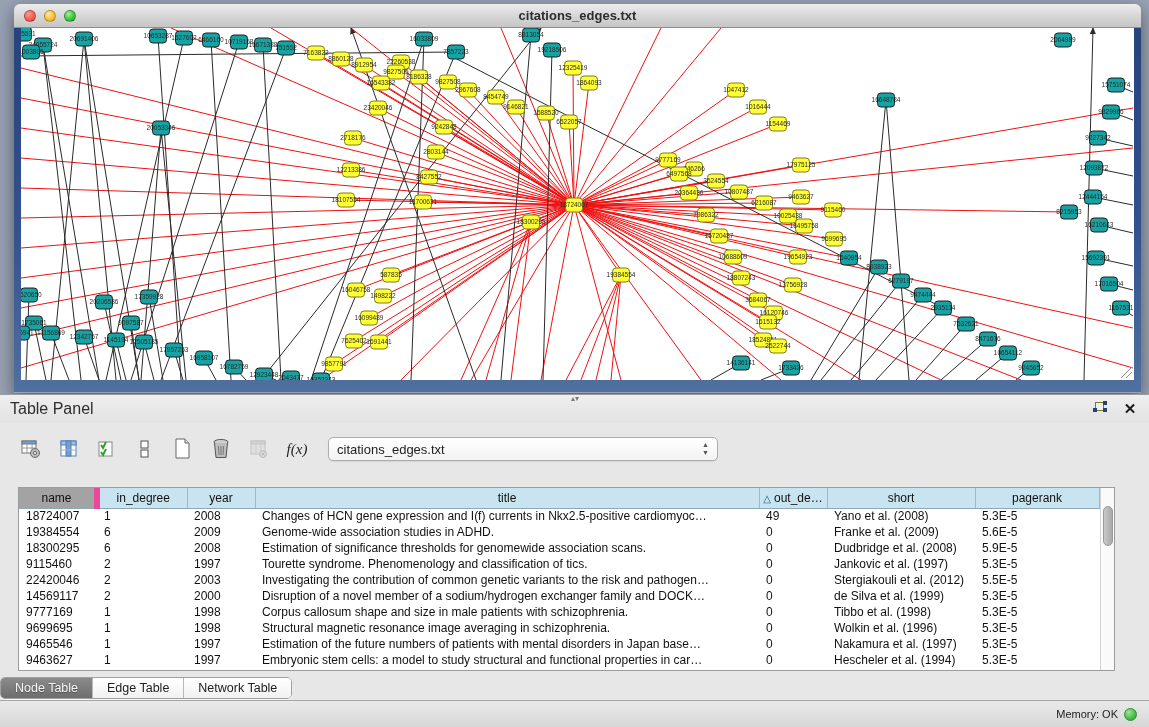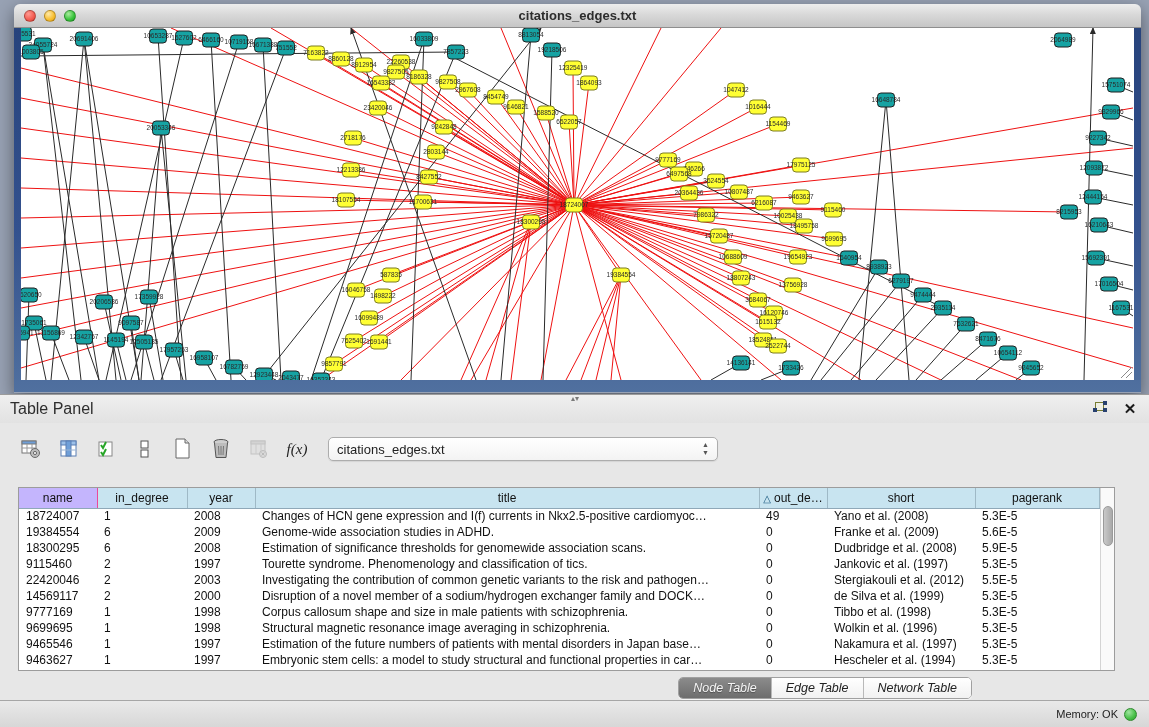--- a/index.html
+++ b/index.html
@@ -48,30 +48,30 @@
     border:1px solid #adadad; border-radius:5px; display:flex; align-items:center; padding:0 8px;
     font-size:13px; color:#222; position:relative; box-shadow:0 1px 1px rgba(0,0,0,.08); }
   #table-select .arrows { position:absolute; right:8px; top:3px; font-size:7px; color:#555; line-height:8px; text-align:center; }
 
   #table-area { position:absolute; left:18px; top:92px; width:1097px; height:184px;
     background:#fff; border:1px solid #9c9c9c; display:flex; }
   #grid { flex:1; }
   table { border-collapse:collapse; table-layout:fixed; width:1080px; font-size:12px; color:#111; }
   th { height:20px; font-weight:normal; text-align:center; background:#c8e4f0;
     border-right:1px solid #9fb9c6; border-bottom:1px solid #8fa8b8; overflow:hidden; white-space:nowrap; }
-  th.first { background:#c4b5fd; border-right:1px solid #ec4899; }
+  th.first { background:#a3a3a3; border-right:6px solid #ec4899; }
   td { height:16px; padding:0 4px 0 7px; white-space:nowrap; overflow:hidden; }
   col.c0{width:78px} col.c1{width:90px} col.c2{width:68px} col.c3{width:504px}
   col.c4{width:68px} col.c5{width:148px} col.c6{width:124px}
   .sort-tri { font-size:10px; color:#16557c; margin-right:3px; }
   #vscroll { width:15px; background:#fafafa; border-left:1px solid #d4d4d4; position:relative; }
   #vthumb { position:absolute; left:2px; top:18px; width:10px; height:40px; border-radius:6px;
     background:linear-gradient(90deg,#c9c9c9,#a9a9a9); border:1px solid #9a9a9a; }
 
-  #tabs { position:absolute; left:0; top:282px; width:972px; text-align:right;font-style:italic; }
+  #tabs { position:absolute; left:0; top:282px; width:972px; text-align:left; }
   #seg { display:inline-flex; border:1px solid #a0a0a0; border-radius:5px; overflow:hidden;
     background:#fbfbfb; box-shadow:0 1px 1px rgba(255,255,255,.7); }
   .seg-btn { padding:3px 14px; font-size:12.5px; color:#222; background:linear-gradient(180deg,#ffffff,#f1f1f1);
     border-right:1px solid #b9b9b9; }
   .seg-btn:last-child { border-right:none; }
   .seg-btn.active { background:linear-gradient(180deg,#8b8b8b,#6d6d6d); color:#f5f5f5;
     text-shadow:0 1px 1px rgba(0,0,0,.35); }
 
   
   #status-bar { position:absolute; left:0; top:700px; width:1149px; height:27px;

